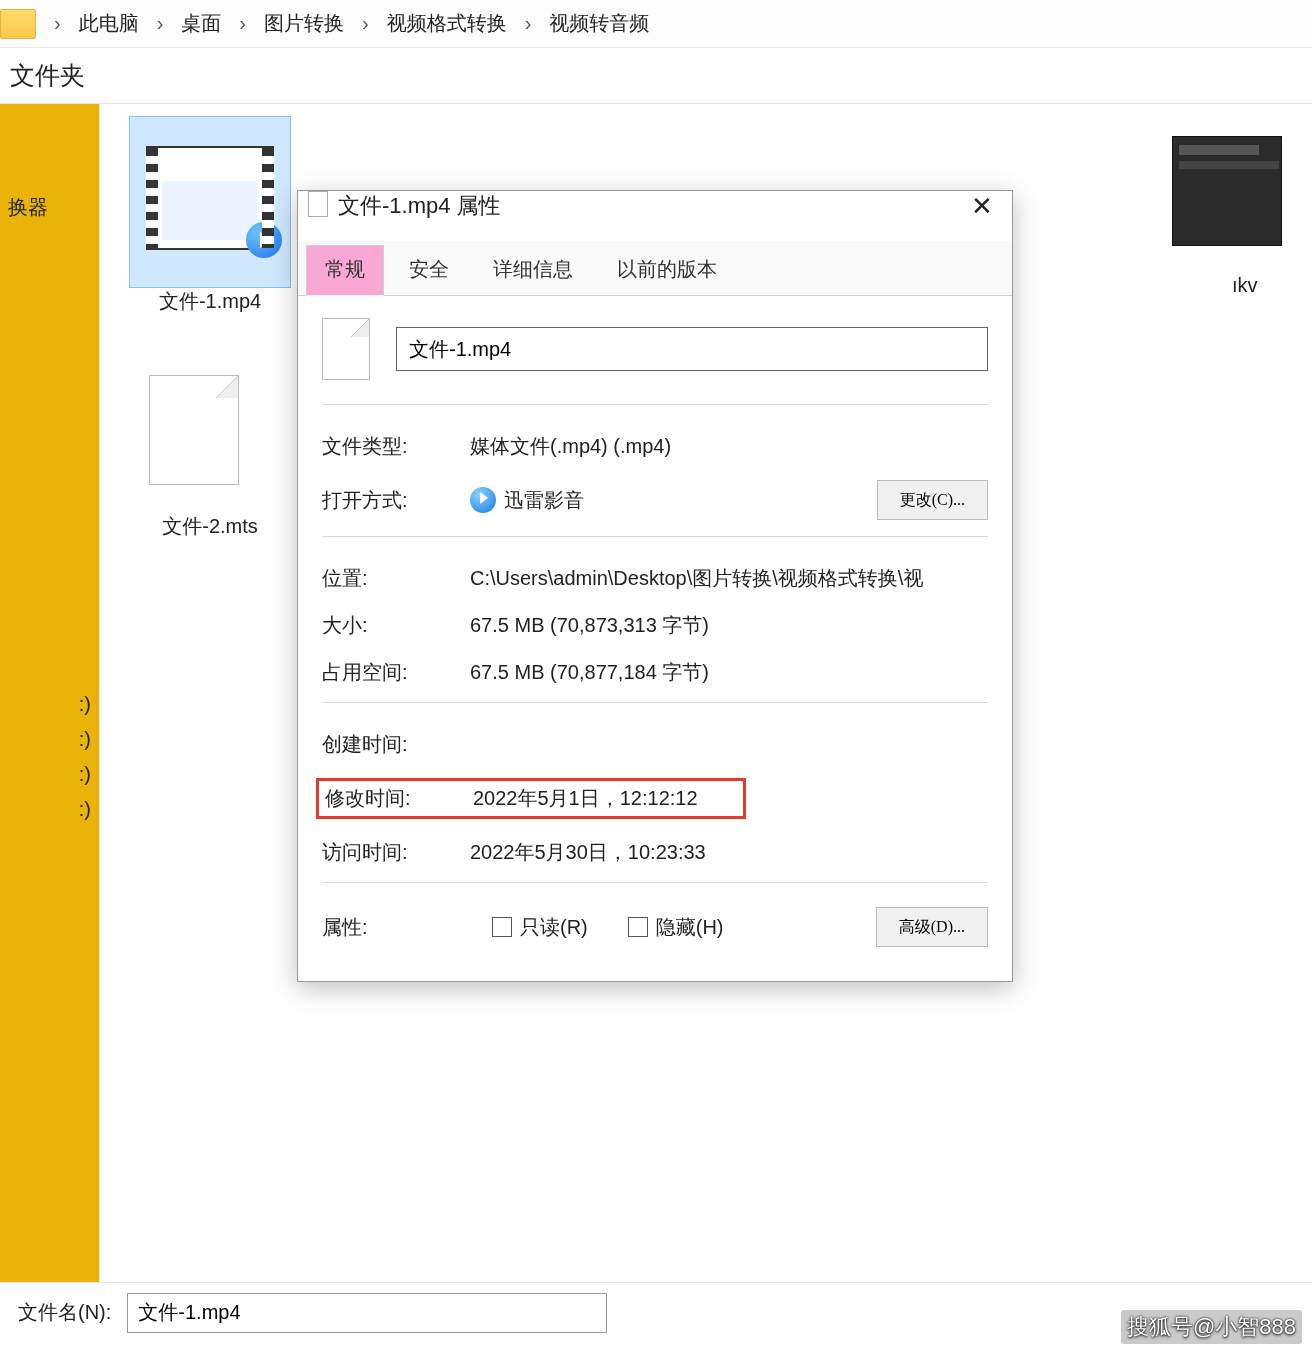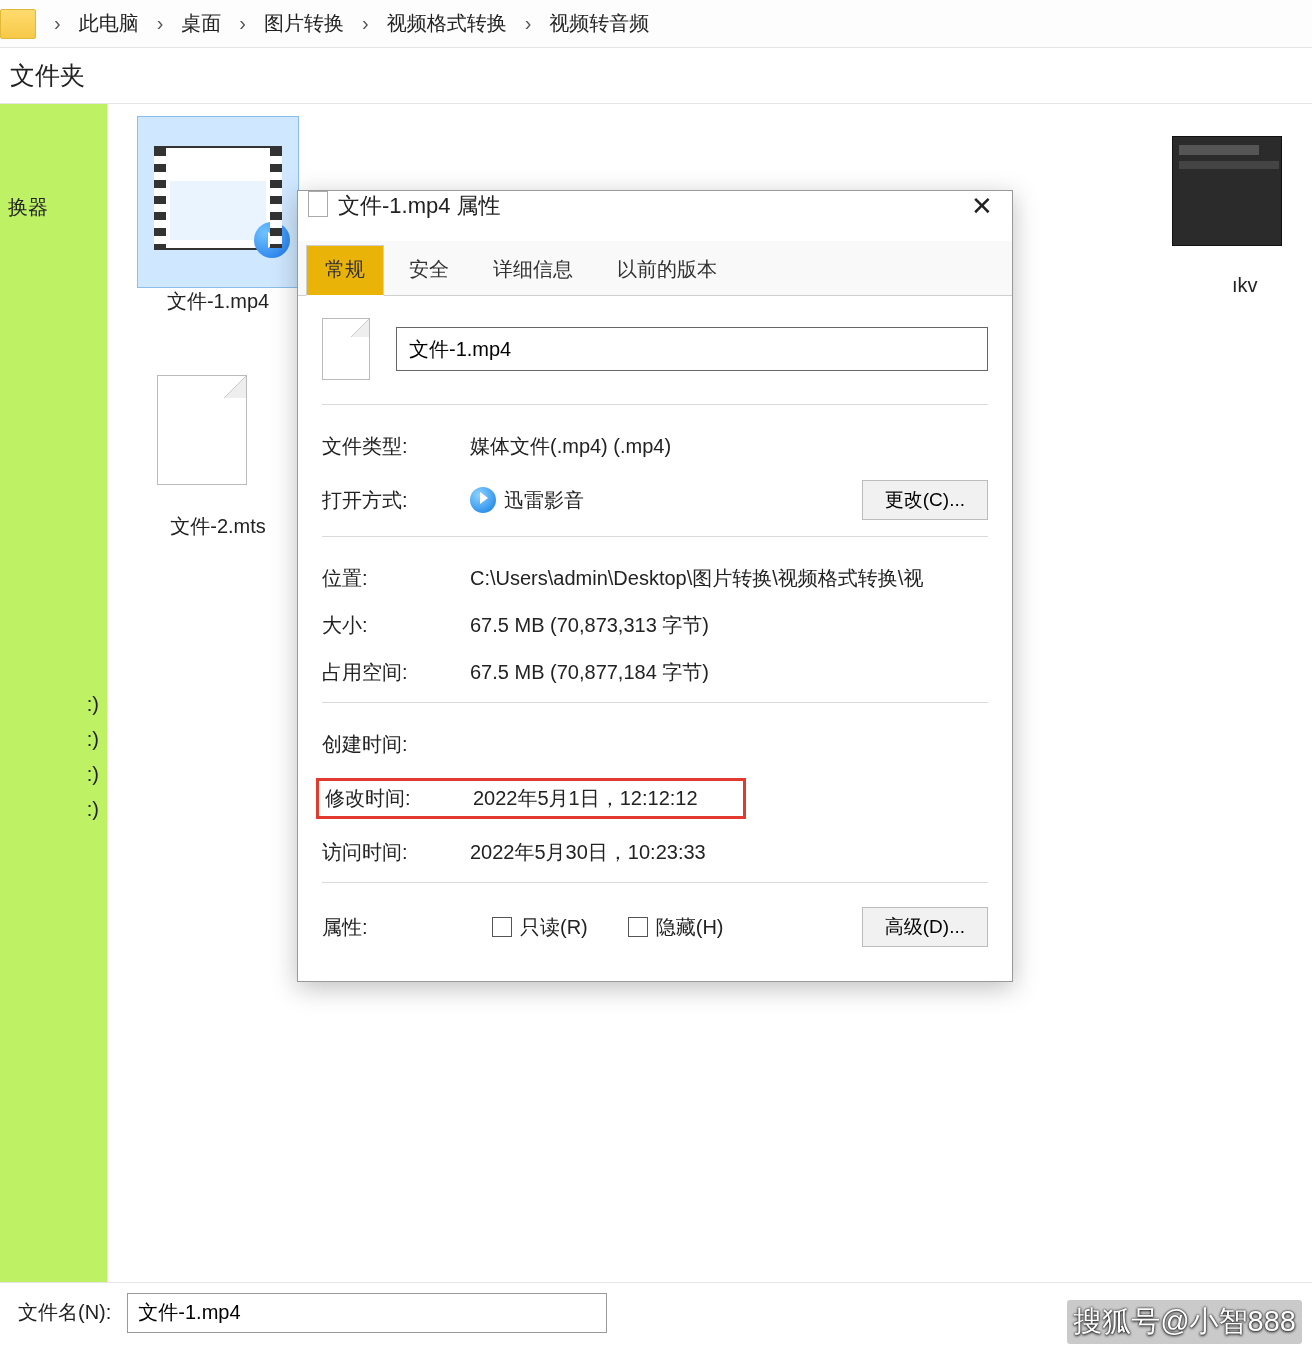--- a/index.html
+++ b/index.html
@@ -43,24 +43,24 @@
     border-bottom: 1px solid #e5e5e5;
     display: flex;
     align-items: center;
     padding-left: 10px;
     font-size: 25px;
   }
 
   
   .main { display: flex; height: calc(100% - 48px - 56px - 70px); }
   .sidebar {
-    width: 108px;
+    width: 100px;
     border-right: 1px solid #e5e5e5;
     padding: 12px 8px;
-    background: #bef264;
+    background: #eab308;
     font-size: 20px;
   }
   .sidebar-item { padding: 6px 0; white-space: nowrap; overflow: hidden; }
   .sidebar .mark { text-align:right; }
 
   .files {
     flex: 1;
     padding: 12px 20px;
     display: flex;
     flex-wrap: wrap;
@@ -182,21 +182,21 @@
     background:#f9f9f9;
   }
   .tab {
     padding: 10px 18px 12px;
     border:1px solid transparent;
     border-bottom:none;
     cursor:pointer;
     color:#333;
   }
   .tab.active {
-    background:#eab308;
+    background:#f9a8d4;
     border:1px solid #cfcfcf;
     border-bottom:1px solid #fff;
     margin-bottom:-1px;
   }
 
   .dlg-body { padding: 18px 24px 24px; font-size:20px; }
   .icon-name-row { display:flex; align-items:center; gap:26px; padding: 4px 0 18px; }
   .big-page-ico { width:48px; height:62px; border:1px solid #bbb; background:#fff; position:relative; }
   .big-page-ico::after{
     content:""; position:absolute; top:0; right:0; width:18px;height:18px;
@@ -213,39 +213,39 @@
   .kv .v { flex:1; }
 
   .opens-with { display:flex; align-items:center; gap:8px; }
   .xunlei-icon { width:26px; height:26px; border-radius:50%;
     background: radial-gradient(circle at 35% 30%, #8cd4ff, #0f7ae5);
     position:relative; }
   .xunlei-icon::after{ content:""; position:absolute; left:10px; top:5px; border-left:8px solid #fff; border-top:6px solid transparent; border-bottom:6px solid transparent;}
   .change-btn, .adv-btn {
     height:40px; padding:0 22px;
     background:#f1f1f1; border:1px solid #bcbcbc;
-    font-size:19px; cursor:pointer;
+    font-size:16px; cursor:pointer;font-family:Liberation Serif, serif;
   }
   .change-btn { margin-left:auto; }
 
   .highlight-box {
     border:3px solid #e33a2f;
     padding: 4px 6px;
     margin-left:-6px;
     width: 430px;
   }
 
   .attr-row { display:flex; align-items:center; gap:40px; padding-top:6px; }
   .chk { display:flex; align-items:center; gap:8px; font-size:20px; }
   .chk .box { width:20px; height:20px; border:1.5px solid #555; display:inline-block; }
 
   
   .watermark {
     position:absolute; right:10px; bottom:8px;
-    font-size:29px; color:#fff;
+    font-size:22px; color:#fff;
     text-shadow: 0 1px 3px rgba(0,0,0,.9), 0 0 2px #000;
     pointer-events:none;
     background: rgba(80,80,80,.3); padding:2px 6px; border-radius:3px;
   }
 </style>
 </head>
 <body>
 
 <div class="breadcrumb-bar">
   <span class="folder-icon"></span>

